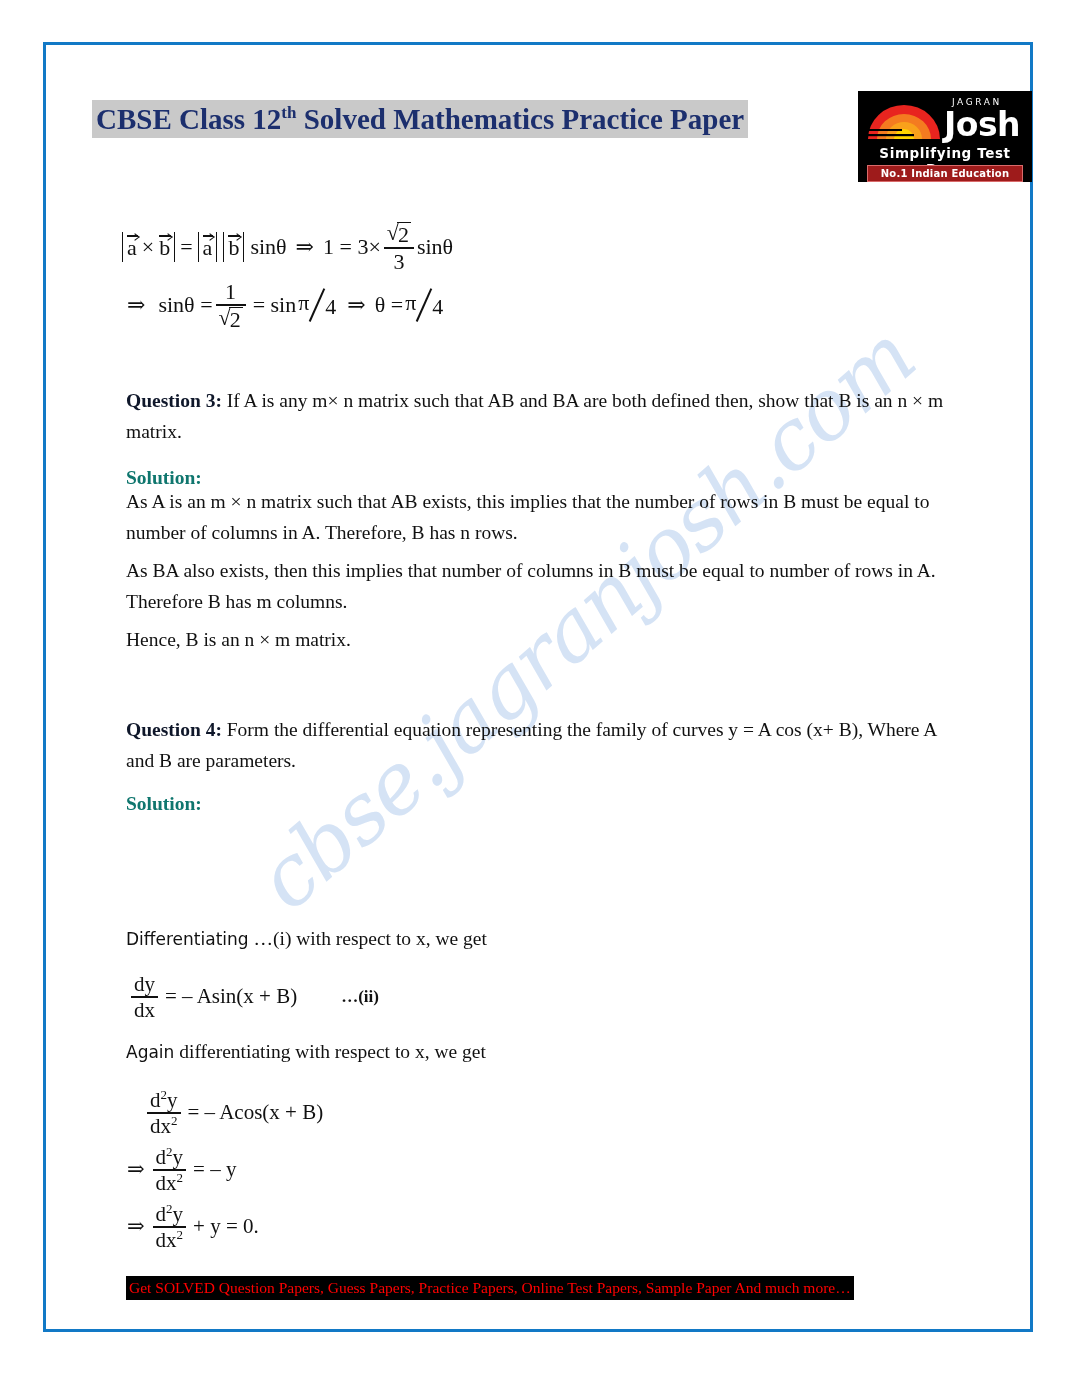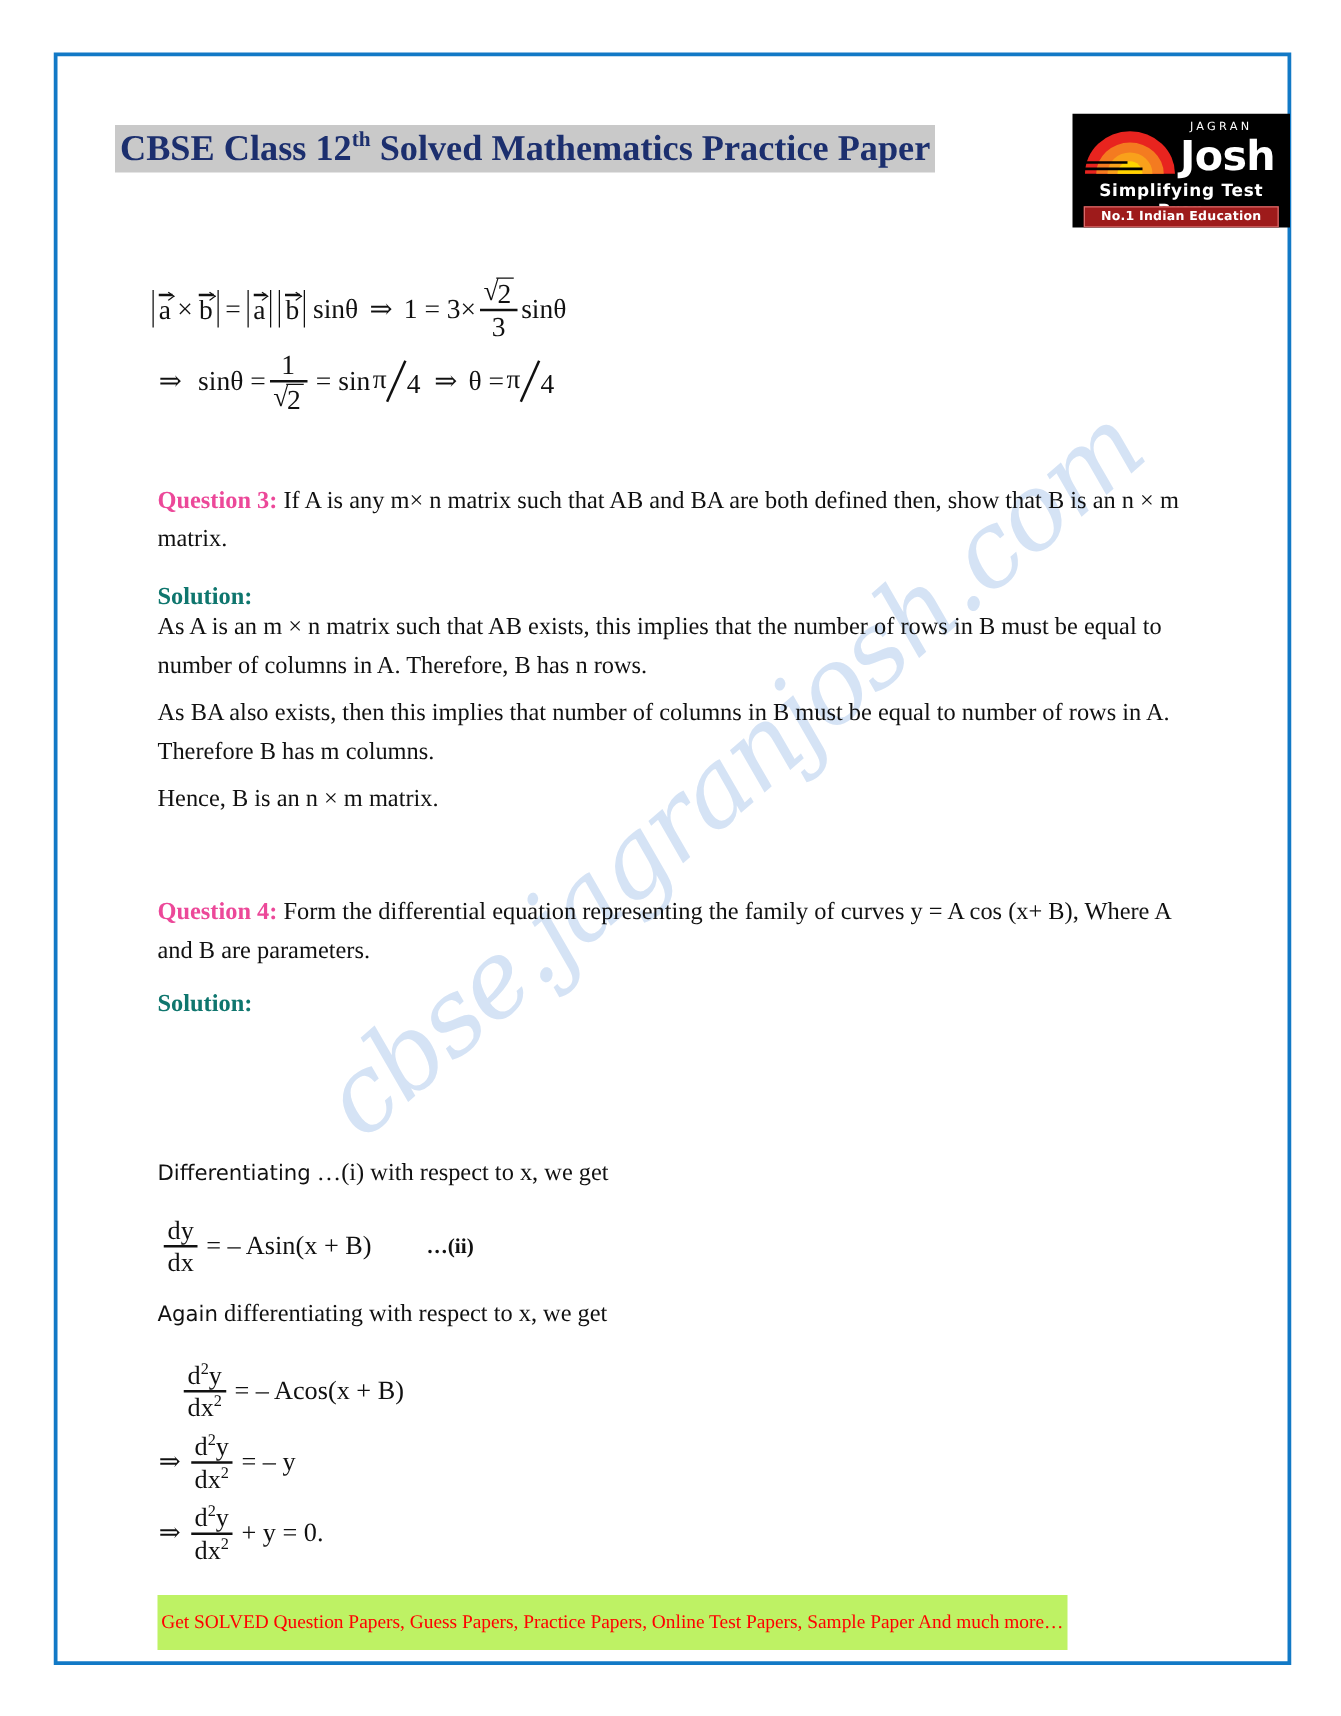--- a/index.html
+++ b/index.html
@@ -150,21 +150,21 @@
   }
 
   
   .para {
     position: absolute;
     font-size: 19.5px;
     line-height: 31px;
     color: #111111;
     font-family: "Liberation Serif", "DejaVu Serif", serif;
   }
-  .q-label { color: #ec4899; font-weight: bold; }
+  .q-label { color: #0f172a; font-weight: bold; }
   .s-label { color: #0f766e; font-weight: bold; font-size: 19.5px;
              font-family: "Liberation Serif","DejaVu Serif",serif; }
   .sansword { font-family: "DejaVu Sans", "Liberation Sans", sans-serif; font-size: 17px; }
 
   
   .math {
     position: absolute;
     font-family: "Liberation Serif", "DejaVu Serif", serif;
     font-size: 22px;
     color: #111111;
@@ -254,25 +254,25 @@
     transform-origin: center;
   }
   .sfrac .sd { align-self: flex-end; }
   sup.sm { font-size: 13px; vertical-align: 8px; line-height: 0; }
 
   
   #footer-note {
     position: absolute;
     left: 126px;
     top: 1276px;
-    background: #bef264;
+    background: #000000;
     color: #ff0000;
     font-size: 15.5px;
     line-height: 22px;
-    padding: 11px 3px;
+    padding: 1px 3px;
     white-space: nowrap;
     font-family: "Liberation Serif", "DejaVu Serif", serif;
   }
 </style>
 </head>
 <body>
 
 <div id="page-frame"></div>
 
 <div id="watermark">cbse.jagranjosh.com</div>

